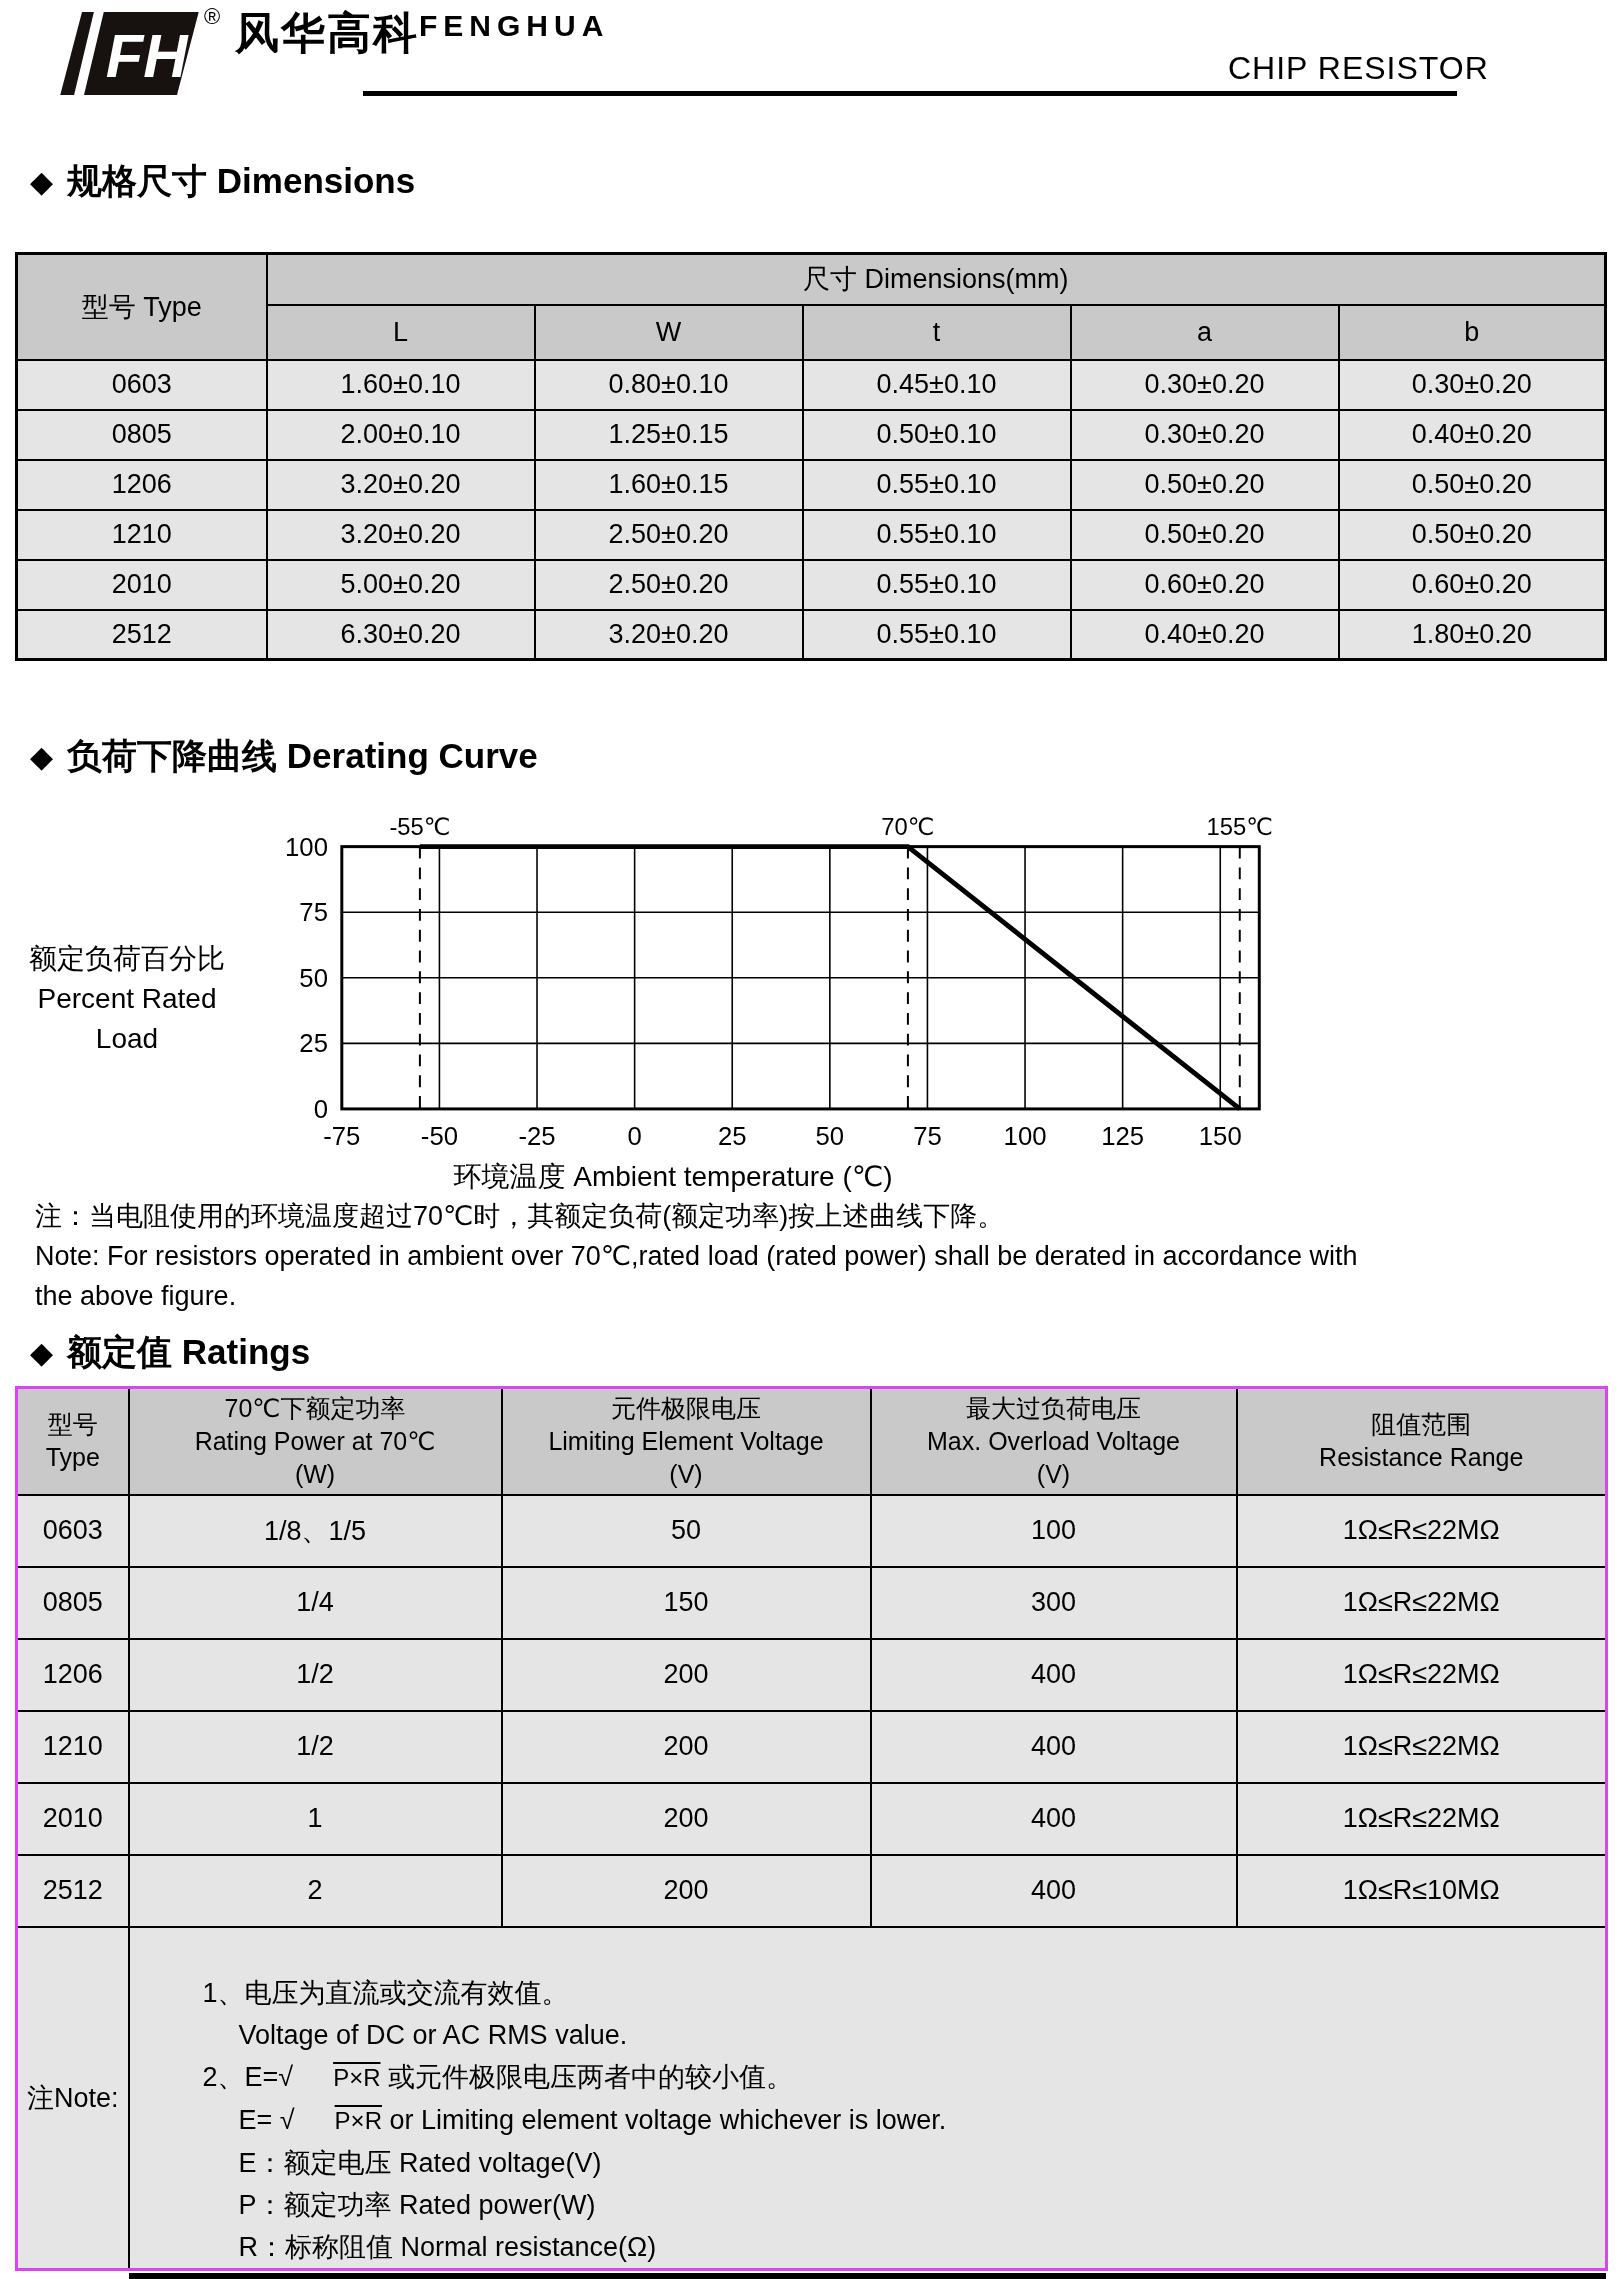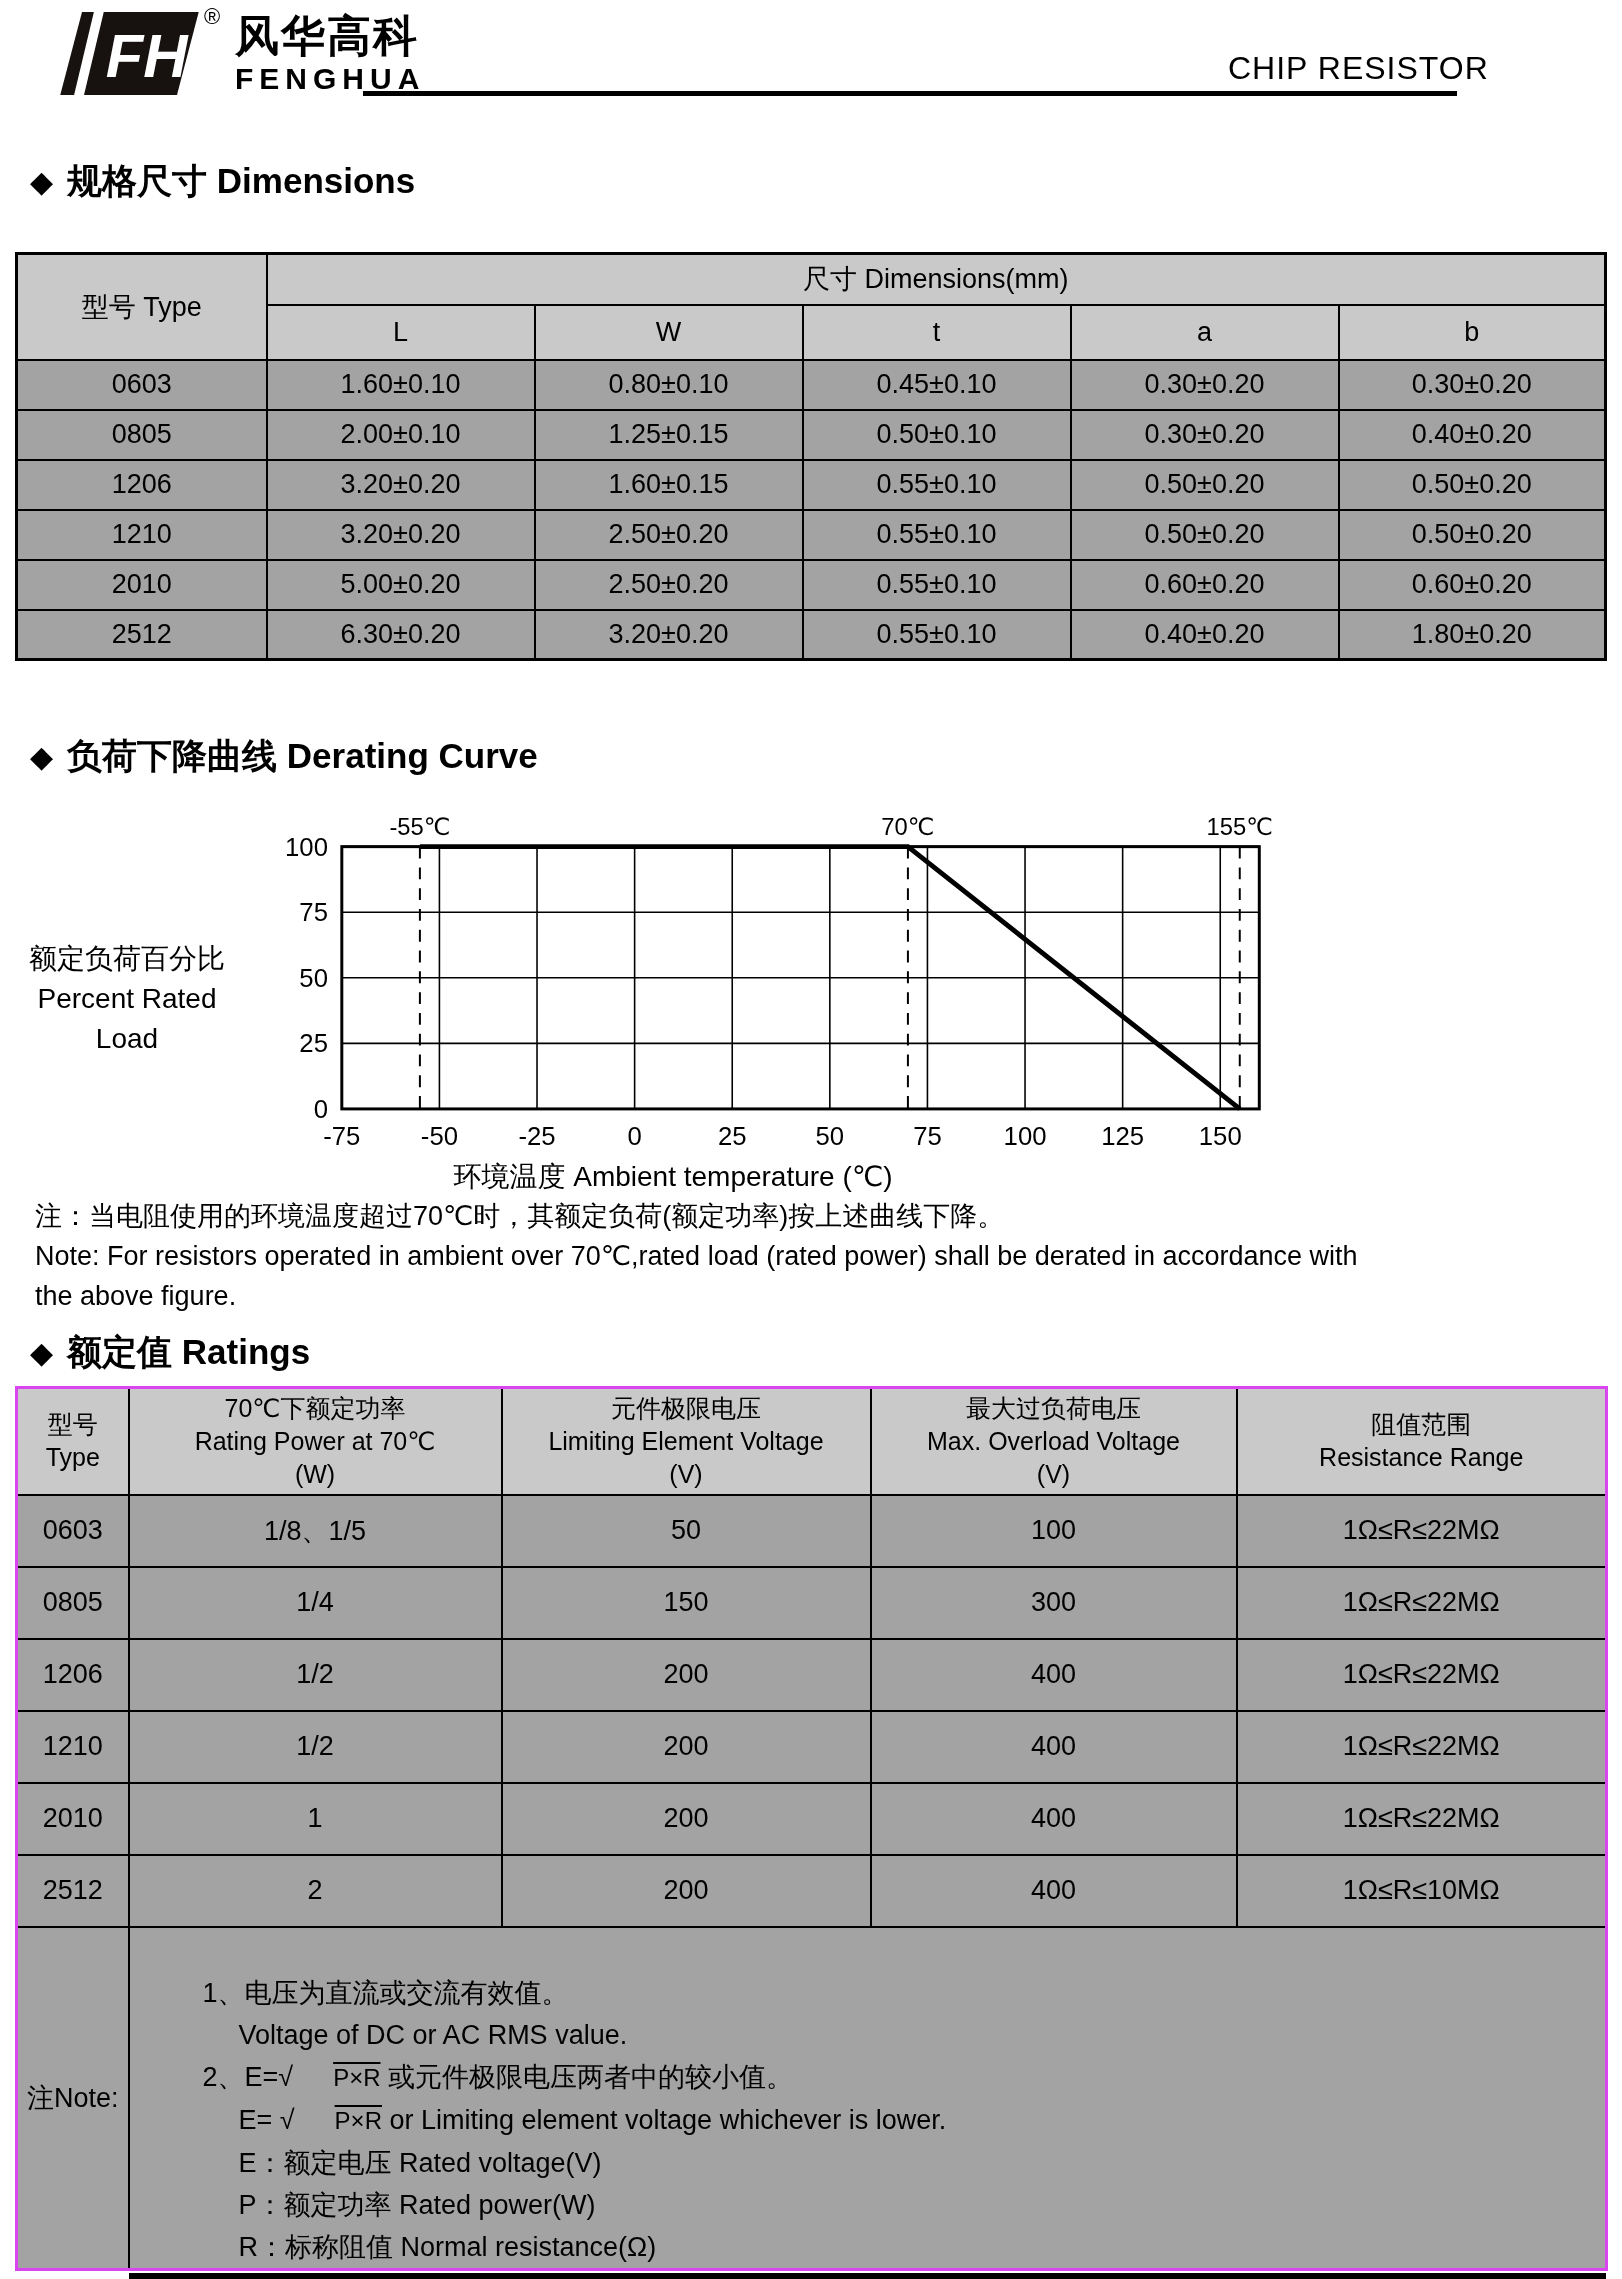--- a/index.html
+++ b/index.html
@@ -2,36 +2,36 @@
 <html><head>
 <meta charset="utf-8">
 <style>
   * { margin:0; padding:0; box-sizing:border-box; }
   body { background:#fff; font-family:"Liberation Sans","DejaVu Sans",sans-serif; color:#000; }
   .page { position:relative; width:1623px; height:2279px; background:#fff; overflow:hidden; }
 
   
   .logo { position:absolute; left:54px; top:8px; display:flex; gap:32px; }
   .logo .reg { position:absolute; left:150px; top:-4px; font-size:22px; }
-  .brand-text { display:flex; flex-direction:column; justify-content:center; }
+  .brand-text { display:flex; flex-direction:row; justify-content:center; }
   .brand-cn { font-size:44px; font-weight:900; letter-spacing:2px; line-height:50px; }
   .brand-en { font-size:30px; font-weight:bold; letter-spacing:6px; line-height:36px; }
   .doc-title { position:absolute; left:1228px; top:50px; font-size:32px; letter-spacing:1px; }
   .header-rule { position:absolute; left:363px; top:91px; width:1094px; height:5px; background:#000; }
 
   
   .section-heading { position:absolute; left:30px; display:flex; align-items:center; gap:14px;
                      font-size:35px; font-weight:bold; }
   .section-heading .diamond { font-size:30px; }
   #h-dimensions { top:158px; }
   #h-derating  { top:733px; }
   #h-ratings   { top:1329px; }
 
   
-  table { border-collapse:collapse; table-layout:fixed; position:absolute; background:#a3a3a3; }
+  table { border-collapse:collapse; table-layout:fixed; position:absolute; background:#e5e5e5; }
   td, th { border:2px solid #000; text-align:center; vertical-align:middle;
            font-weight:normal; font-size:27px; }
   th { background:#c9c9c9; }
   .dims  { left:15px; top:252px; width:1591px; border:3px solid #000; }
   .dims tr.hdr1 { height:51px; }
   .dims tr.hdr2 { height:55px; }
   .dims tr.data { height:50px; }
   .ratings { left:15px; top:1386px; width:1591px; border:3px solid #d946ef; }
   .ratings tr.hdr { height:107px; }
   .ratings tr.data { height:72px; }

